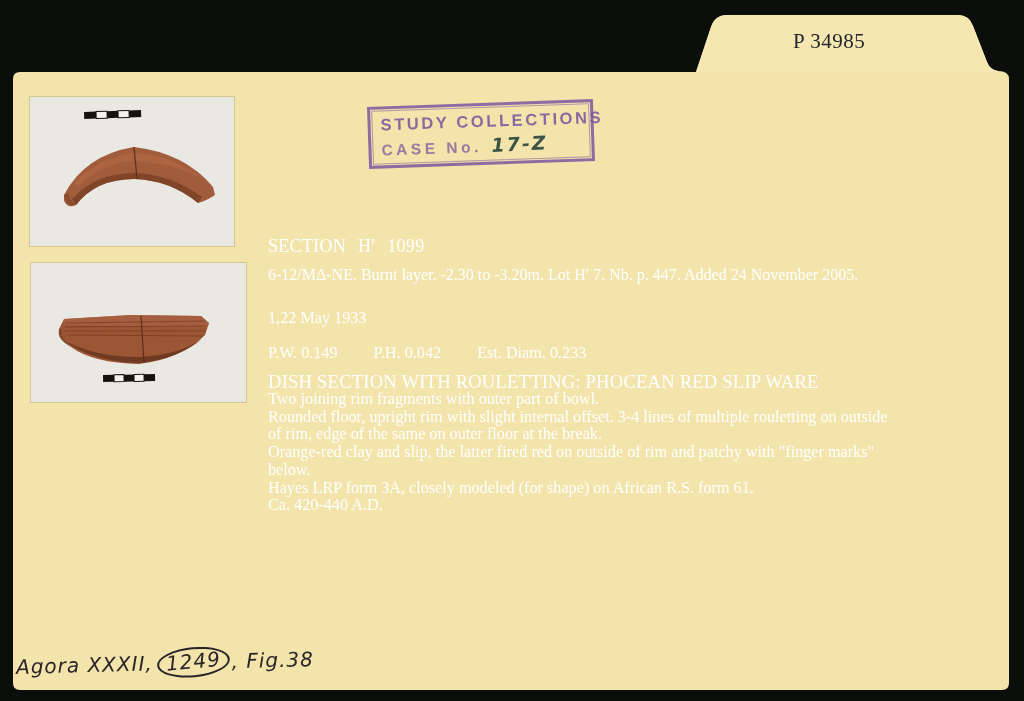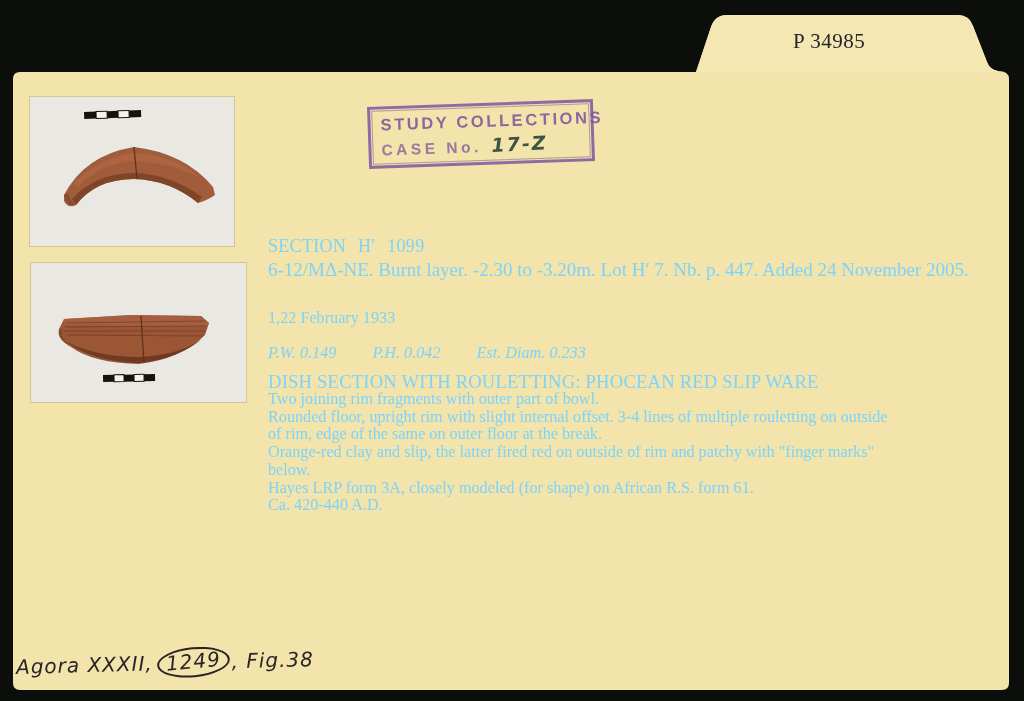--- a/index.html
+++ b/index.html
@@ -6,21 +6,21 @@
     margin: 0; padding: 0;
     width: 1024px; height: 701px;
     background: #0b0e0a;
     overflow: hidden;
     font-family: "Liberation Serif", serif;
   }
   #scene { position: relative; width: 1024px; height: 701px; }
 
   #card-shape { position: absolute; left: 0; top: 0; }
 
-  .on-card { position: absolute; color: #7dd3fc; }
+  .on-card { position: absolute; color: #ffffff; }
 
   
   #tab-number {
     left: 793px; top: 29px;
     font-size: 21px; letter-spacing: 0.5px; color: #23262c;
   }
 
   
   .photo {
     position: absolute;
@@ -59,23 +59,23 @@
     font-family: "DejaVu Sans", sans-serif;
     font-style: italic; font-weight: bold;
     font-size: 19px; color: #3c5345;
     margin-left: 5px; letter-spacing: 2px;
     display: inline-block; transform: rotate(-1deg);
   }
 
   
   .typed { left: 268px; line-height: 1.1; }
   #section-line { top: 237px; font-size: 18px; word-spacing: 7px; letter-spacing: 0.3px; }
-  #provenance-line { top: 260px; font-size: 19px; text-align: center; }
+  #provenance-line { top: 266px; font-size: 16px; text-align: center; }
   #date-line { top: 310px; font-size: 16.2px; }
-  #measurements-line { top: 345px; font-size: 16.2px; font-style: italic; }
+  #measurements-line { top: 345px; font-size: 16.2px; }
   #measurements-line .measure { margin-right: 32px; }
   #title-line { top: 372px; font-size: 18.6px; letter-spacing: 0.2px; }
   #description-block {
     top: 391px; width: 690px;
     font-size: 16.2px; line-height: 17.7px;
     white-space: pre-line;
   }
 
   
   #citation {
@@ -168,21 +168,21 @@
         <span id="stamp-case-label">CASE No.</span>
         <span id="stamp-case-number">17-Z</span>
       </div>
     </div>
   </div>
 
   <div class="on-card typed" id="section-line">SECTION  H′  1099</div>
 
   <div class="on-card typed" id="provenance-line">6-12/MΔ-NE. Burnt layer. -2.30 to -3.20m. Lot H′ 7. Nb. p. 447. Added 24 November 2005.</div>
 
-  <div class="on-card typed" id="date-line">1,22 February 1933</div>
+  <div class="on-card typed" id="date-line">1,22 May 1933</div>
 
   <div class="on-card typed" id="measurements-line">
     <span class="measure">P.W. 0.149</span>
     <span class="measure">P.H. 0.042</span>
     <span class="measure">Est. Diam. 0.233</span>
   </div>
 
   <div class="on-card typed" id="title-line">DISH SECTION WITH ROULETTING: PHOCEAN RED SLIP WARE</div>
 
   <div class="on-card typed" id="description-block">Two joining rim fragments with outer part of bowl.

